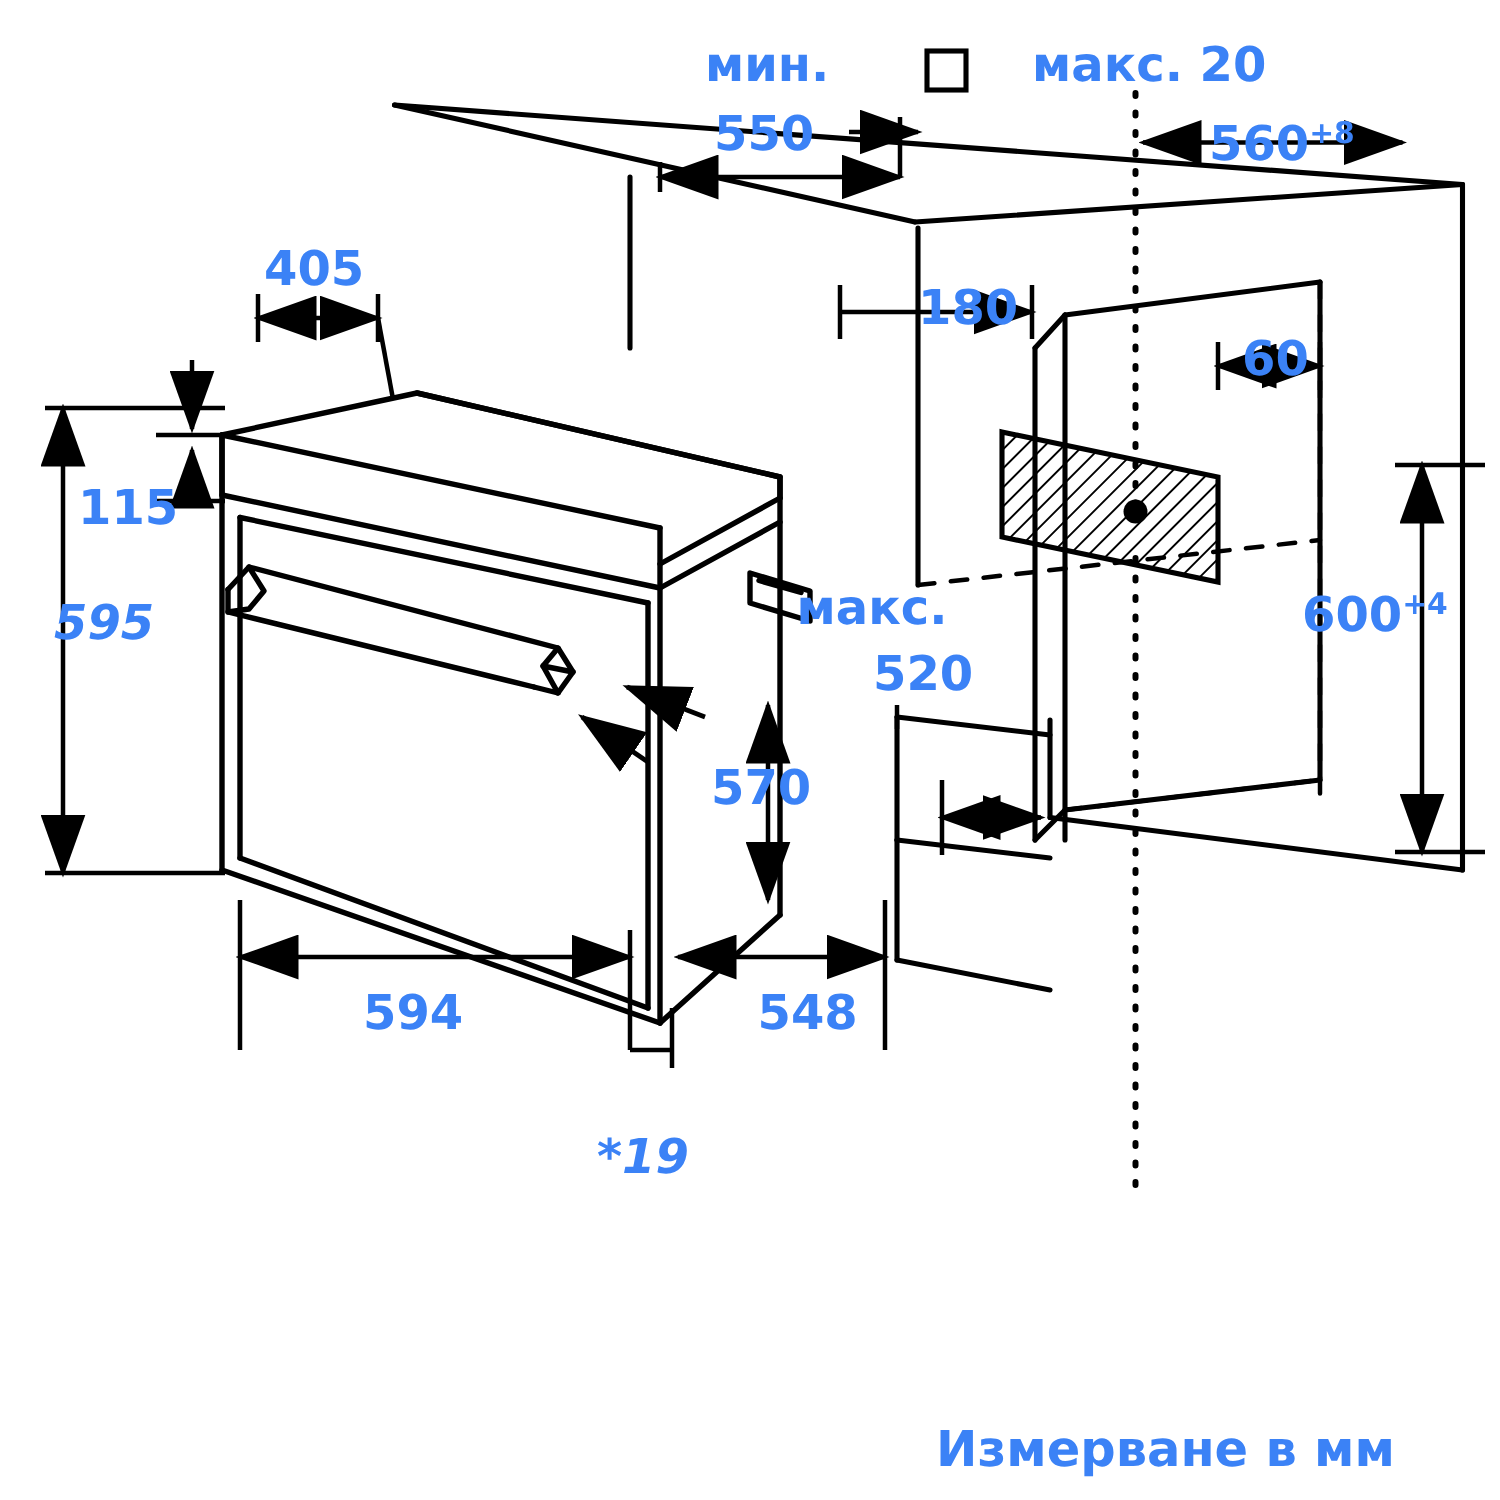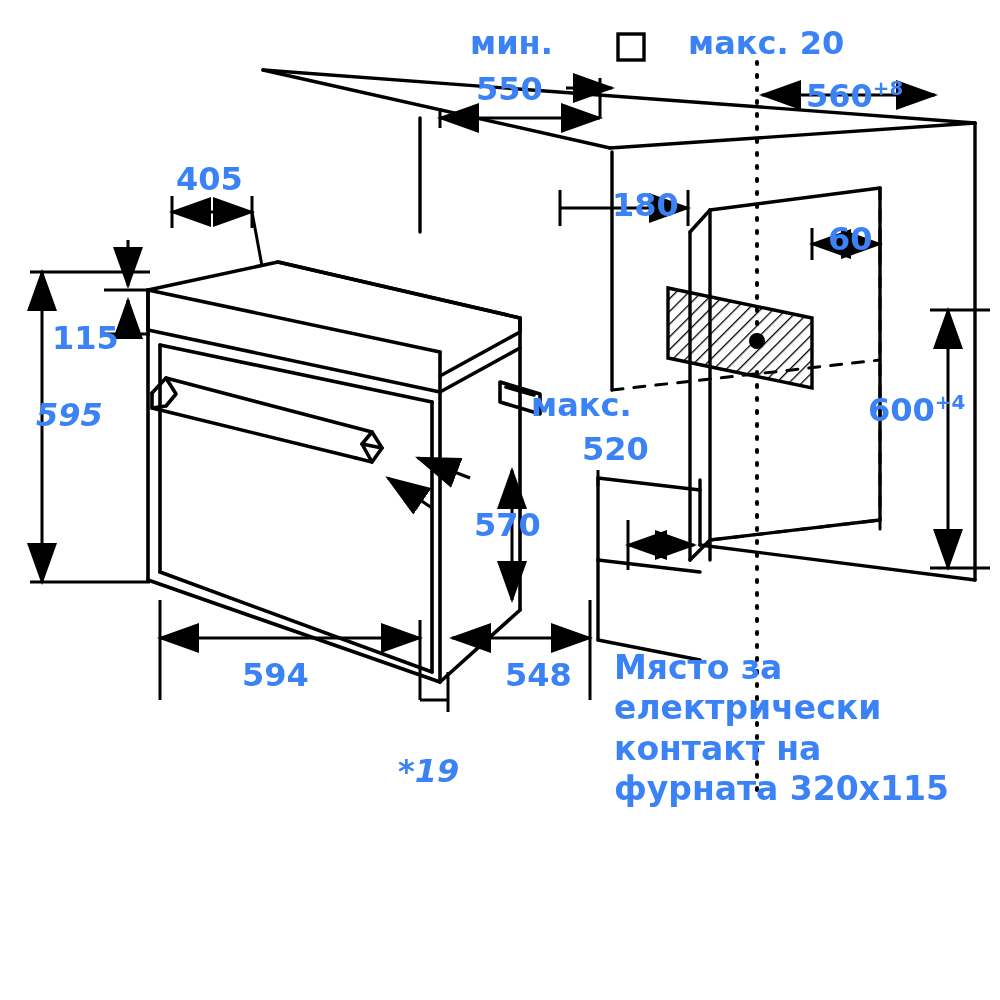--- a/index.html
+++ b/index.html
@@ -220,20 +220,17 @@
 
   <div class="lbl s32" style="left:531px; top:388px;">макс.</div>
   <div class="lbl s32" style="left:582px; top:432px;">520</div>
 
   <div class="lbl s32" style="left:474px; top:508px;">570</div>
 
   <div class="lbl s32" style="left:242px; top:658px;">594</div>
   <div class="lbl s32" style="left:478px; top:658px;margin-left:27px;">548</div>
   <div class="lbl s32" style="left:398px; top:754px;font-style:italic;">*19</div>
 
-  <div class="lbl s33" style="left:614px; top:648px; line-height:1.22;">Място за
-електрически
-контакт на
-фурната 320x115</div>
-
-
+
+
+  <div class="lbl s33" style="left:624px; top:948px;">Измерване в мм</div>
 
 </div>
 
 </body></html>

